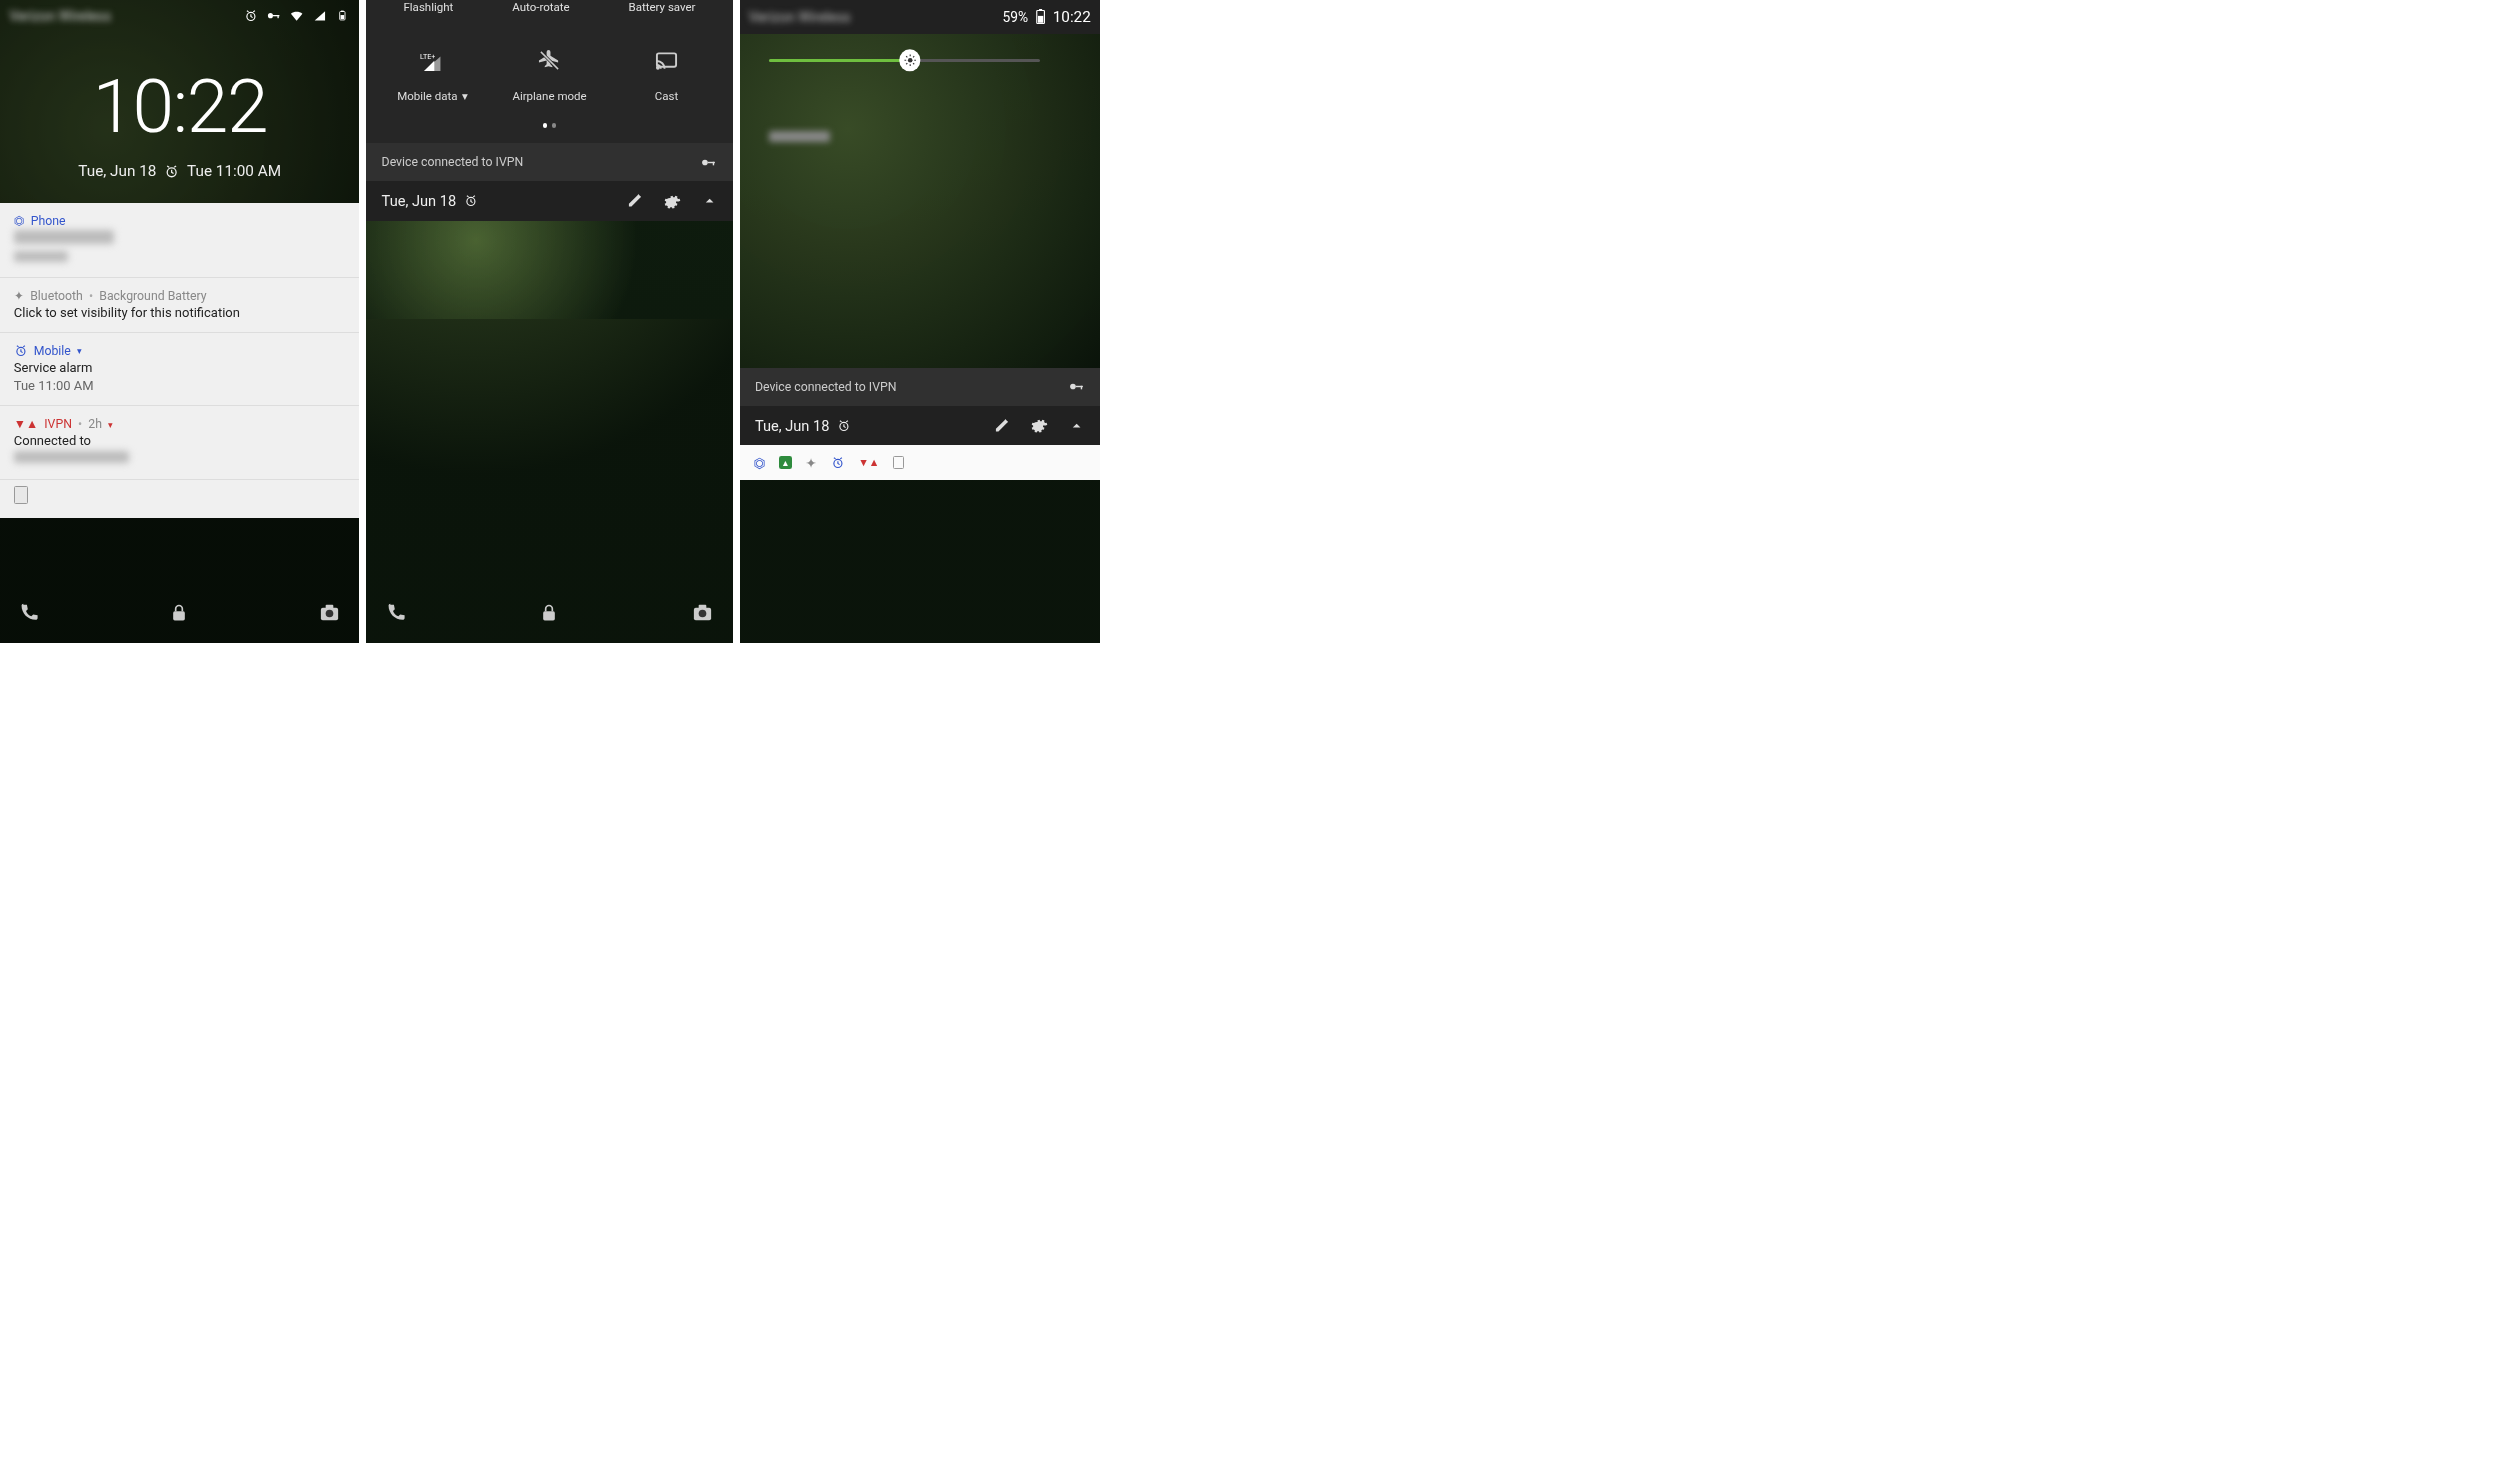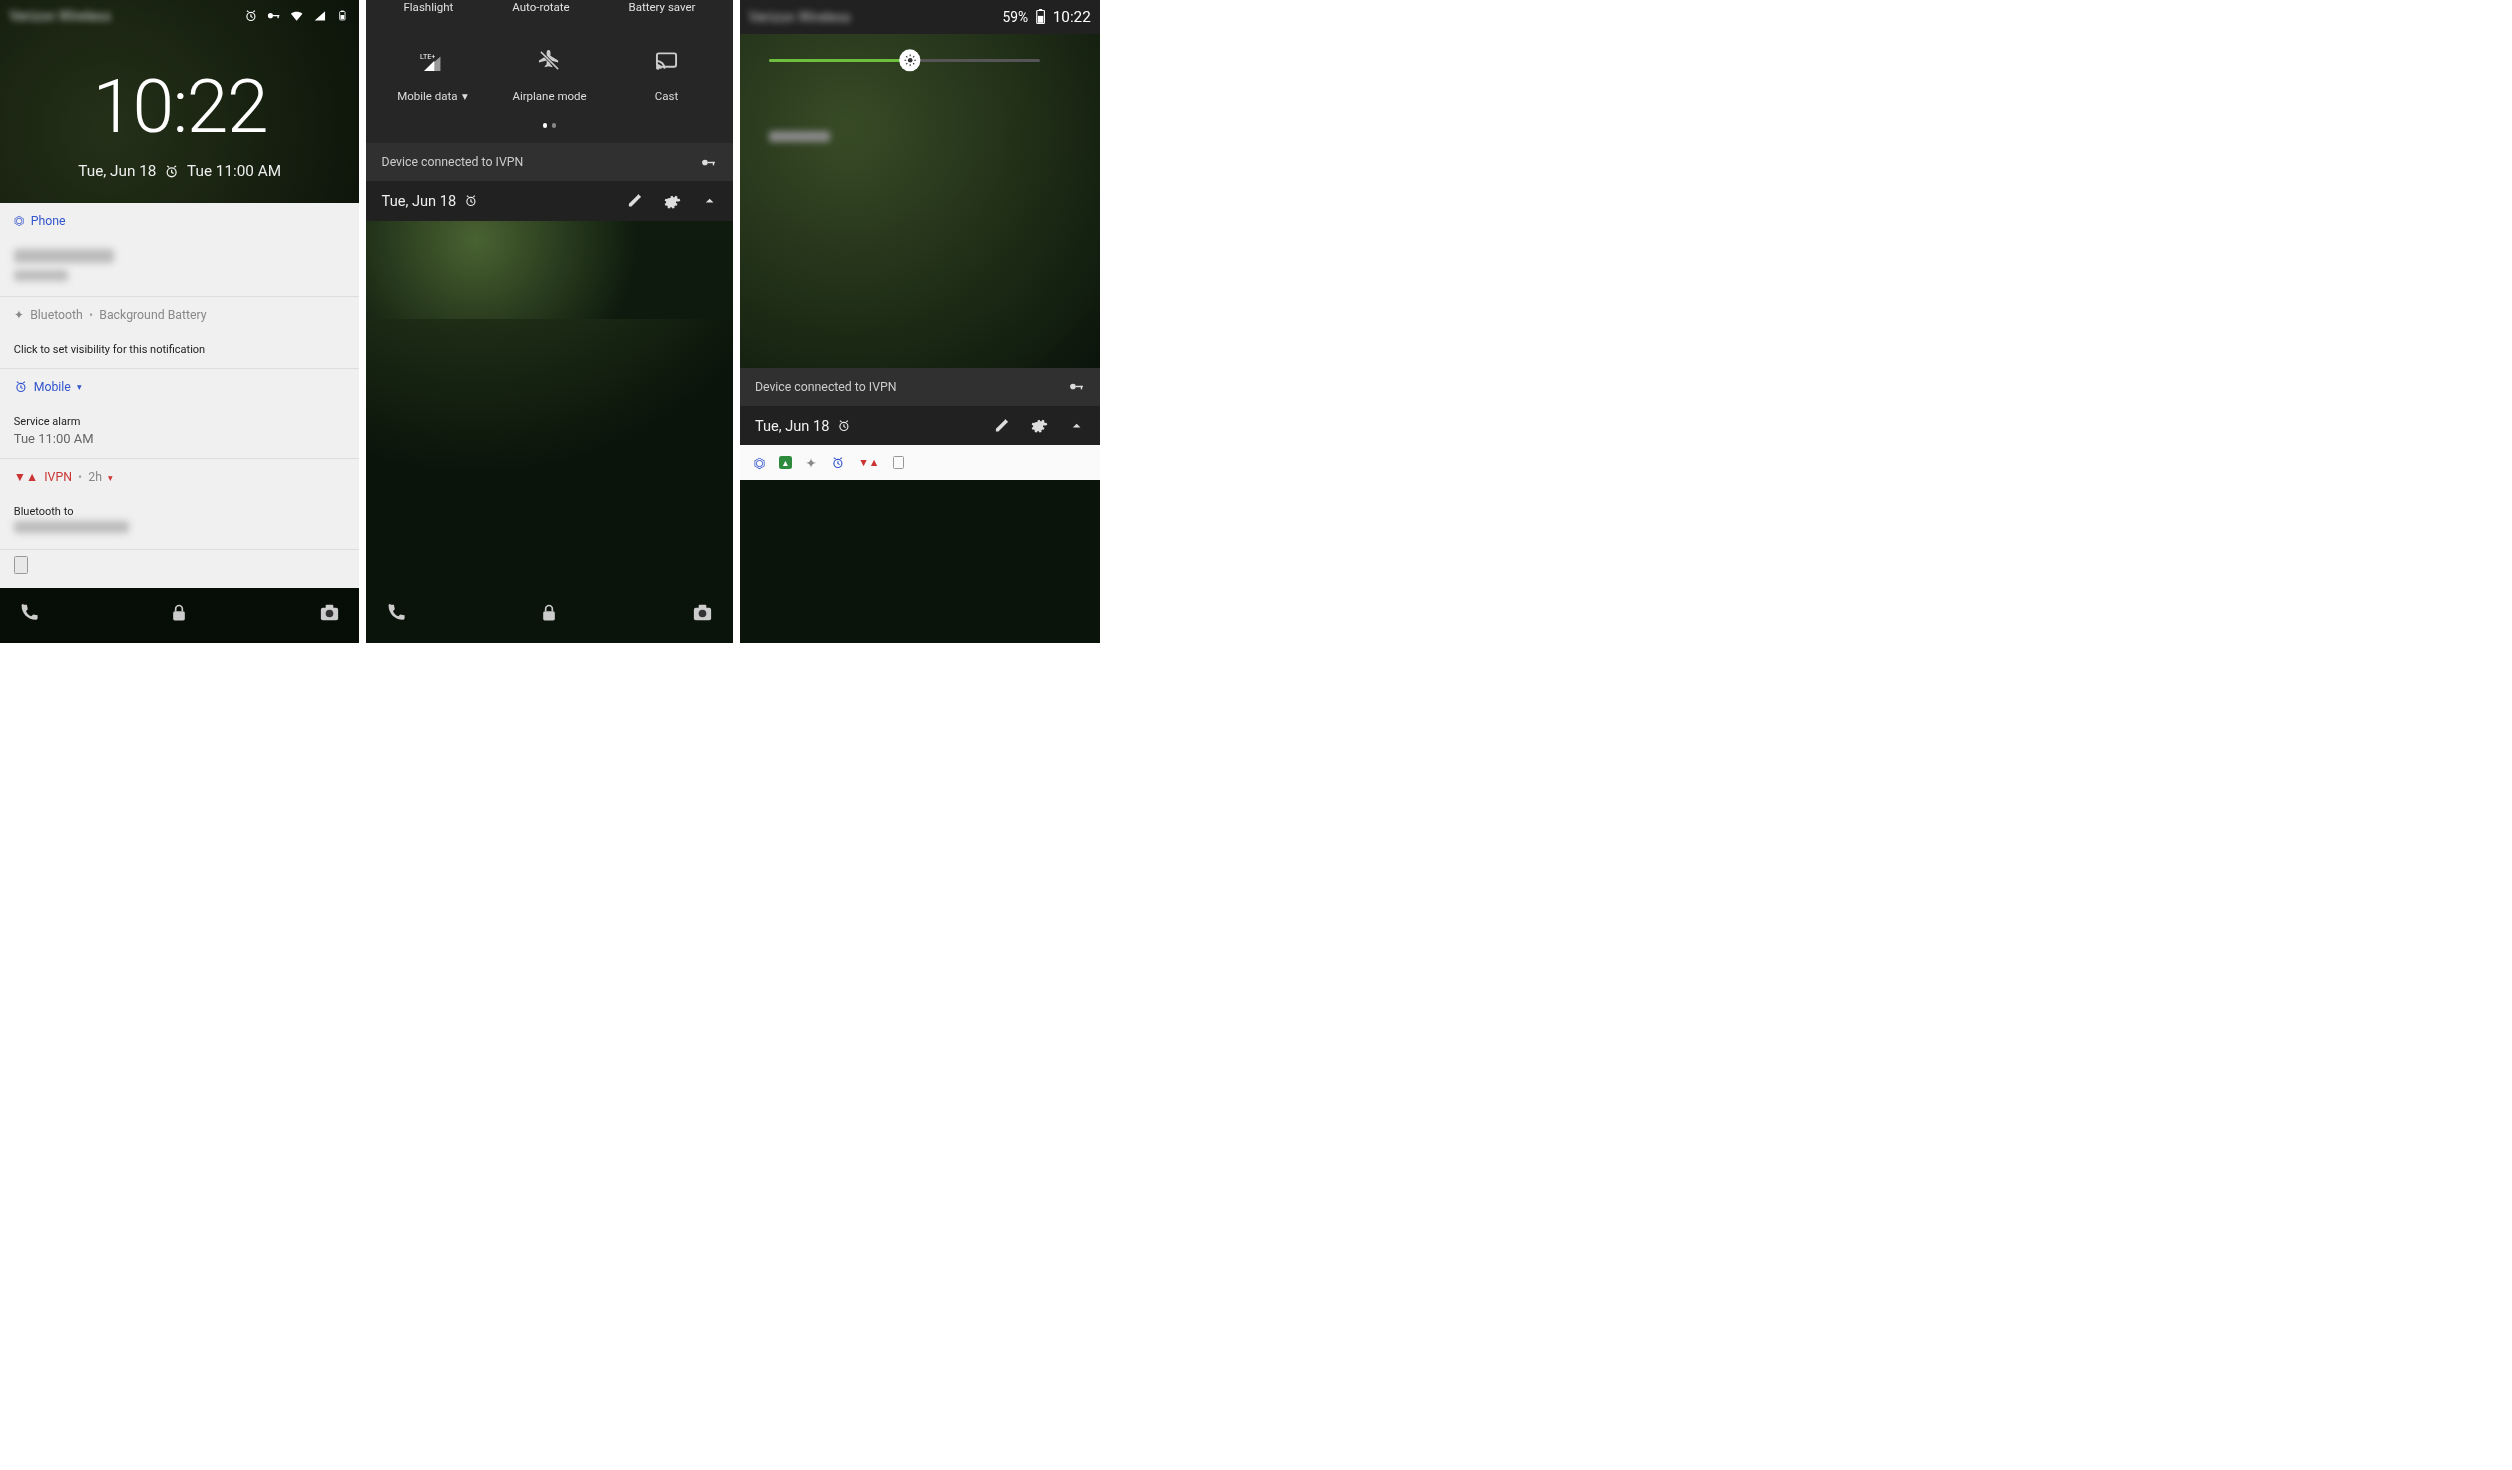--- a/index.html
+++ b/index.html
@@ -19,21 +19,21 @@
   .statusbar { position:relative; height:31px; display:flex; justify-content:space-between; align-items:center; padding:0 9.2px; color:#fff; font-size:13.8px; }
   .status-left { filter: blur(3.1px); color:#ccc; }
   .status-right { display:flex; gap:7.7px; align-items:center; }
   .sicon { width:15.3px; height:15.3px; display:inline-flex; align-items:center; justify-content:center; }
   .clock-big { position:relative; color:#fff; text-align:center; }
   .clock-time { font-size:75px; font-weight:300; letter-spacing:-1.5px; line-height:1; margin-top:38px; }
   .clock-date { font-size:15.3px; margin-top:18.4px; display:flex; gap:7.7px; align-items:center; justify-content:center; color:#eee; }
   .notif-stack { position:relative; margin-top:23px; }
   .notif { background:#f0f0f0; padding:10.7px 13.8px 12.3px; border-bottom:0.8px solid #ddd; }
   .notif .hdr { display:flex; align-items:center; gap:6.1px; font-size:12.3px; }
-  .notif .ttl { font-size:11px; color:#222; margin-top:21px; }
+  .notif .ttl { font-size:13px; color:#222; margin-top:2px; }
   .notif .sub { font-size:13px; color:#666; margin-top:3.1px; }
   .notif.phone .hdr { color:#3355cc; }
   .notif.grey .hdr { color:#888; }
   .notif.clock .hdr { color:#3355cc; }
   .notif.ivpn .hdr { color:#cc3333; }
   .chev { font-size:9.2px; }
   .sim-icon { width:13.8px; height:18.4px; border:0.8px solid #999; border-radius:1.5px; margin:9.2px 0 0 13.8px; background:#e8e8e8; display:inline-block; position:relative; }
   .lockbar { position:absolute; bottom:0; left:0; right:0; height:61px; display:flex; justify-content:space-between; align-items:center; padding:0 18.4px; }
   .lockbar .lbicon { color:#ccc; font-size:20px; }
 
@@ -170,21 +170,21 @@
       <div class="sub">Tue 11:00 AM</div>
     </div>
     <div class="notif ivpn">
       <div class="hdr">
           <span style="color:#cc3333;font-weight:bold">▼▲</span>
           <span>IVPN</span>
           <span style="color:#aaa">•</span>
           <span style="color:#888">2h</span>
           <span class="chev">▾</span>
         </div>
-      <div class="ttl">Bluetooth to</div>
+      <div class="ttl">Connected to</div>
       <div class="sub"><span class="blurred" style="width:115px;height:12.3px;"></span></div>
     </div>
     <div style="background:#f0f0f0;padding:6.1px 13.8px 10.7px;">
       <span class="sim-icon" style="margin:0"></span>
     </div>
   </div>
 
   <div class="lockbar">
     <span class="lbicon">
         <svg width="21.4" height="21.4" viewBox="0 0 24 24" fill="#ccc">

